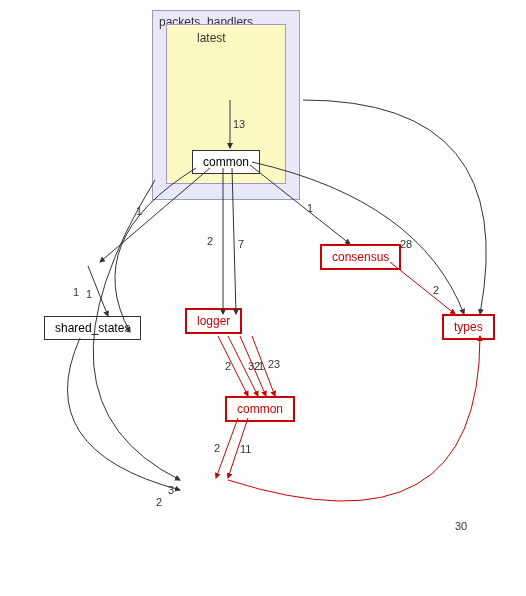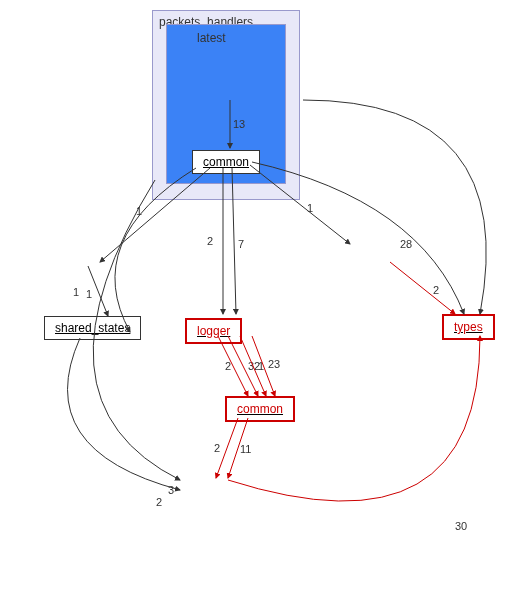--- a/index.html
+++ b/index.html
@@ -24,21 +24,20 @@
       height: 596px;
       pointer-events: none;
     }
     .node {
       position: absolute;
       display: flex;
       align-items: center;
       justify-content: center;
       font-size: 12px;
       font-family: Arial, sans-serif;
-      text-decoration: underline;
     }
     .node-box {
       border: 1px solid #333;
       background: #fff;
       padding: 4px 10px;
       text-align: center;
       white-space: nowrap;
     }
     .node-box.red-border {
       border: 2px solid #cc0000;
@@ -54,21 +53,21 @@
       background: #e8e8f8;
       border: 1px solid #9999cc;
     }
     
     .inner-box {
       position: absolute;
       top: 24px;
       left: 166px;
       width: 120px;
       height: 160px;
-      background: #3b82f6;
+      background: #fef9c3;
       border: 1px solid #9999cc;
     }
   </style>
 </head>
 <body>
 
 <div class="diagram-container">
 
   <div class="outer-box">
     <div style="position:absolute;top:4px;left:6px;font-size:12px;color:#333;">packets_handlers</div>
@@ -80,24 +79,27 @@
 
   <div class="node" style="left:192px;top:150px;position:absolute;">
     <div class="node-box">common</div>
   </div>
 
 
   <div class="node" style="left:44px;top:316px;">
     <div class="node-box">shared_states</div>
   </div>
 
-  <div class="node" style="left:185px;top:318px;">
+  <div class="node" style="left:185px;top:308px;">
     <div class="node-box red-border">logger</div>
   </div>
 
+  <div class="node" style="left:320px;top:244px;">
+    <div class="node-box red-border">consensus</div>
+  </div>
 
   <div class="node" style="left:442px;top:314px;">
     <div class="node-box red-border">types</div>
   </div>
 
   <div class="node" style="left:225px;top:396px;">
     <div class="node-box red-border">common</div>
   </div>
 
 

